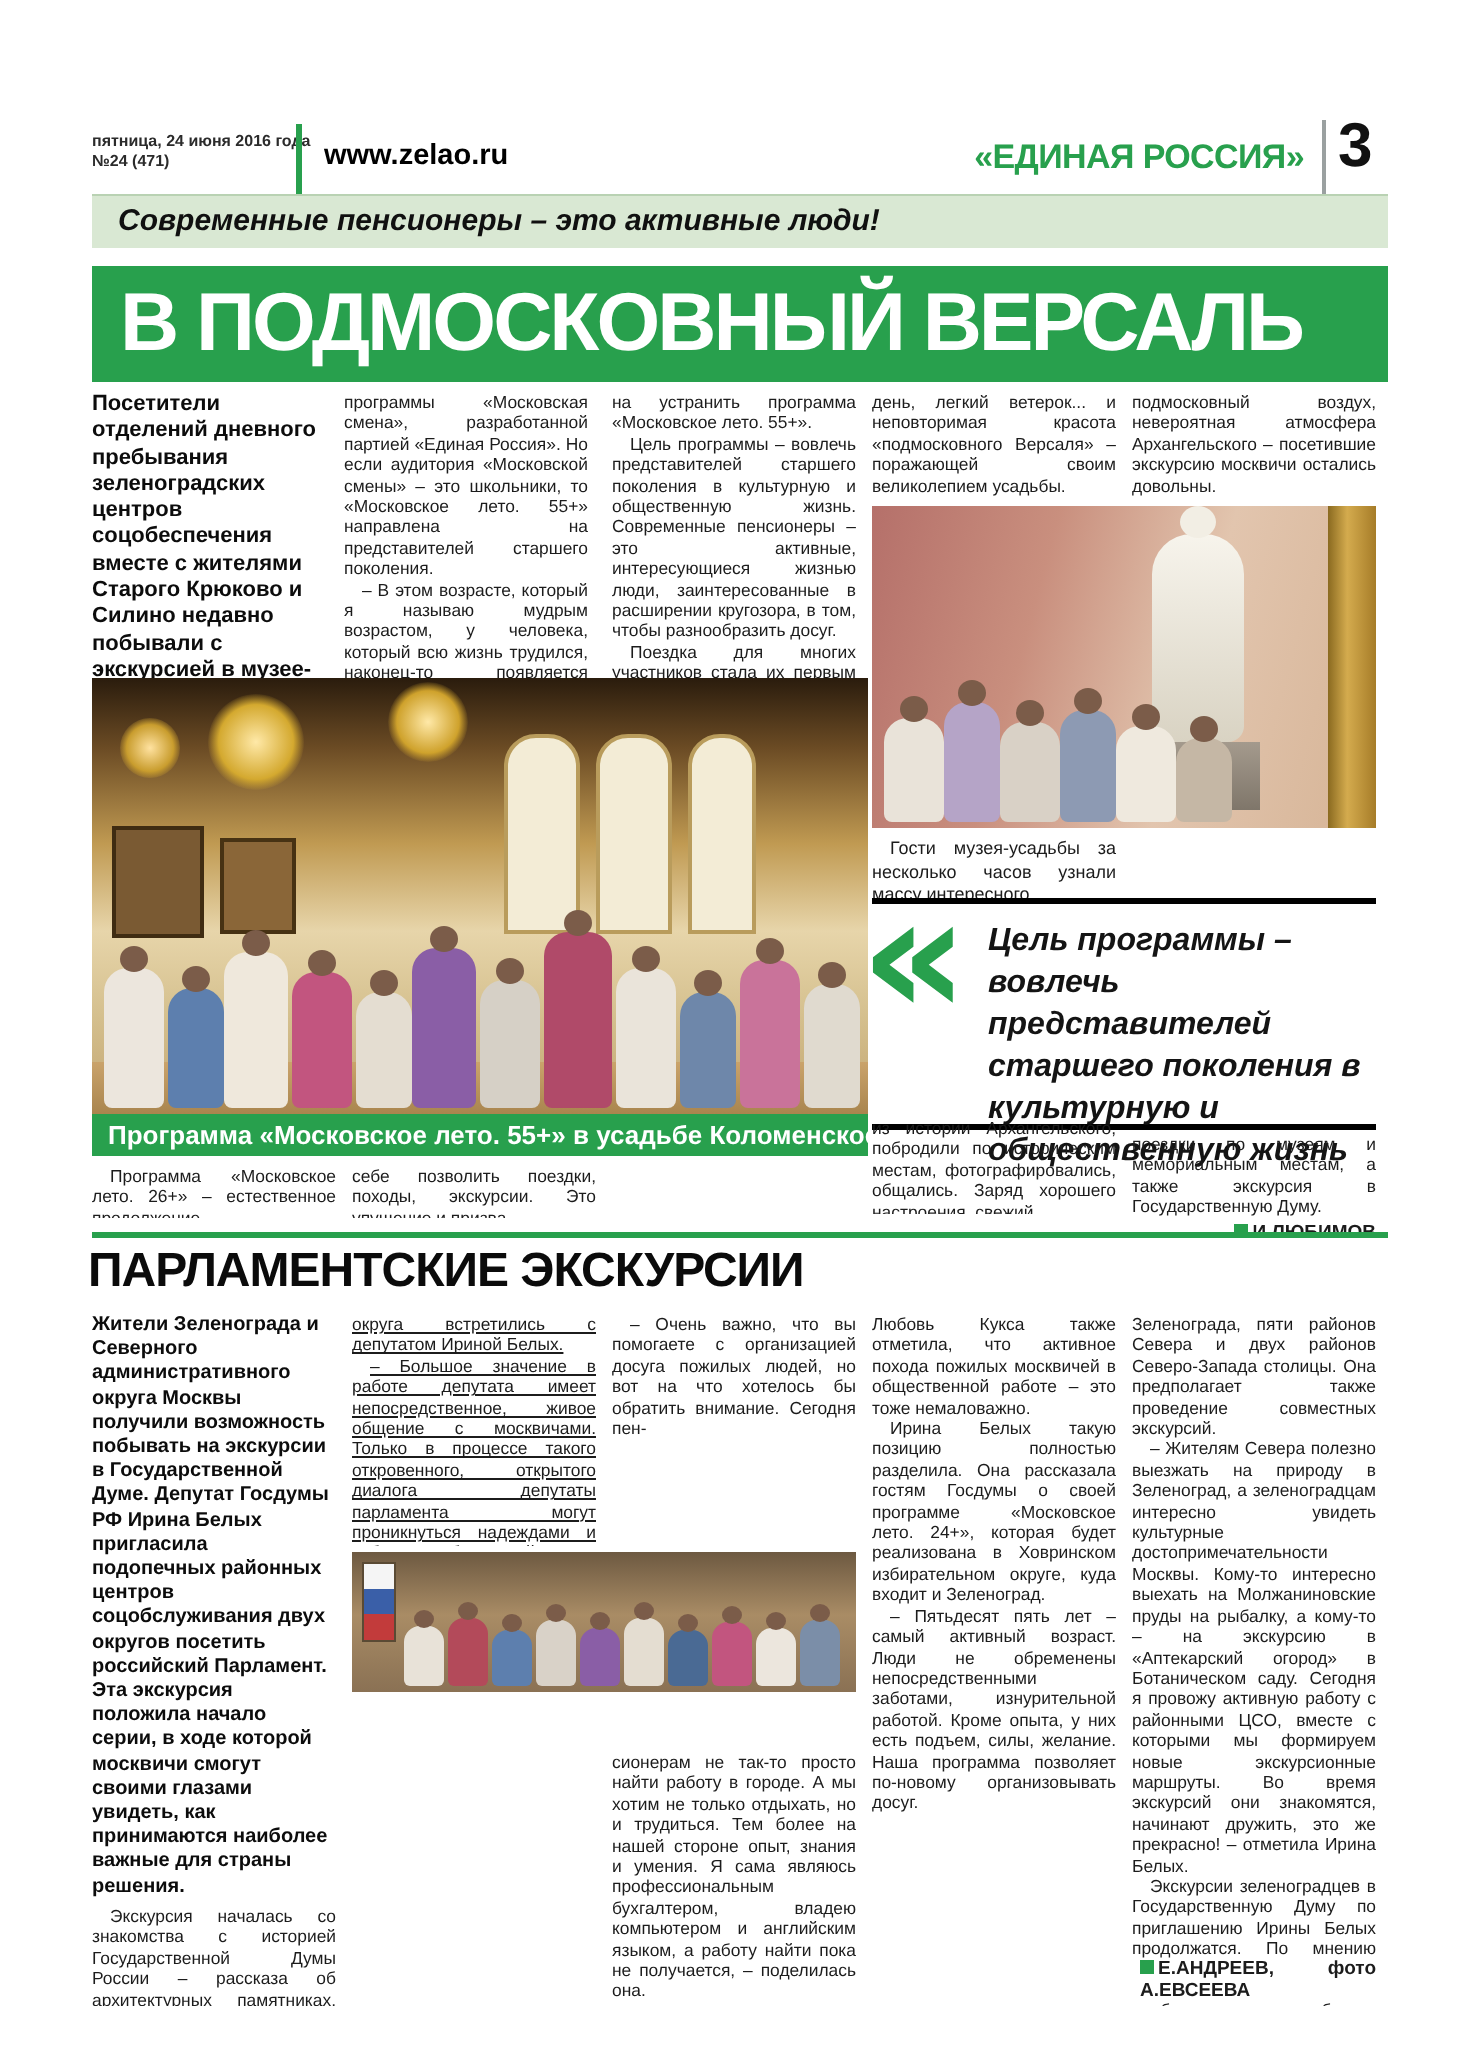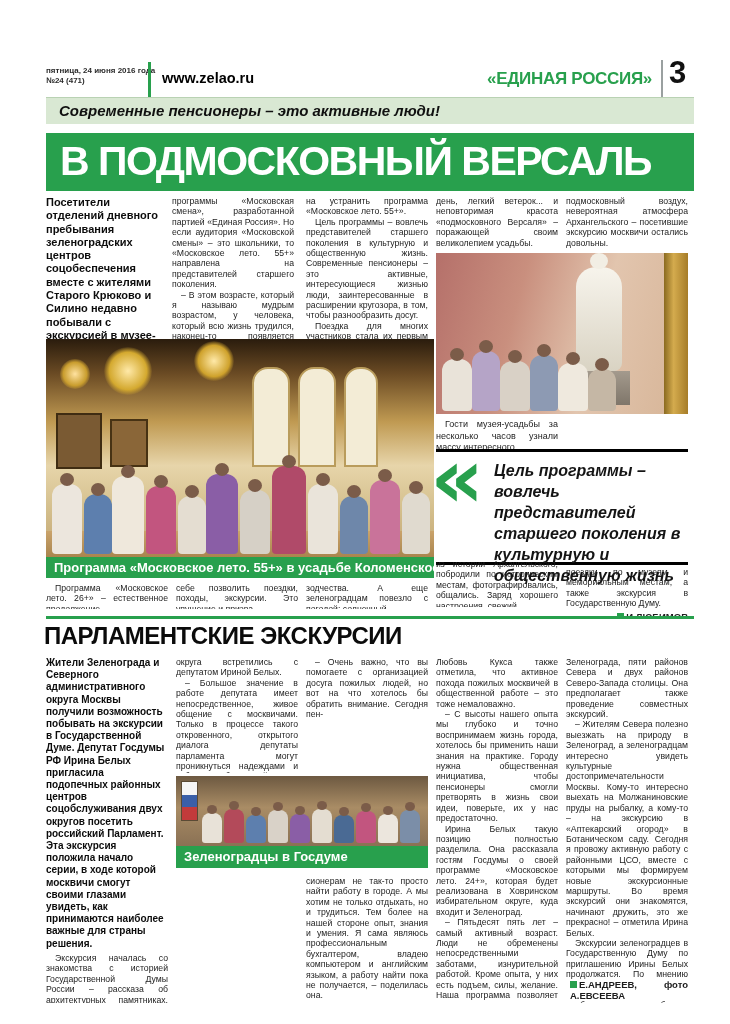--- a/index.html
+++ b/index.html
@@ -206,36 +206,33 @@
   <div class="abs capbar" style="left:46px;top:557px;width:388px;height:21px;">
     <span>Программа «Московское лето. 55+»  в усадьбе Коломенское</span>
   </div>
 
   <div class="abs body87" style="left:46px;top:583px;width:122px;height:26px;">
     <p class="nop" style="text-indent:9px;">Программа «Московское лето. 26+» – естественное продолжение</p>
   </div>
   <div class="abs body87" style="left:176px;top:583px;width:122px;height:26px;">
     <p class="nop">себе позволить поездки, походы, экскурсии. Это упущение и призва-</p>
   </div>
-  <div class="abs body87" style="left:306px;top:583px;width:122px;height:26px;">
-    <p class="nop">зодчества. А еще зеленоградцам повезло с погодой: солнечный</p>
-  </div>
 
   <div class="abs grule"></div>
 
   <div class="abs a2head">ПАРЛАМЕНТСКИЕ ЭКСКУРСИИ</div>
 
   <div class="abs" style="left:46px;top:657px;width:122px;height:346px;overflow:hidden;">
     <p class="lead2">Жители Зеленограда и Северного административного округа Москвы получили возможность побывать на экскурсии в Государственной Думе. Депутат Госдумы РФ Ирина Белых пригласила подопечных районных центров соцобслуживания двух округов посетить российский Парламент. Эта экскурсия положила начало серии, в ходе которой москвичи смогут своими глазами увидеть, как принимаются наиболее важные для страны решения.</p>
     <div class="body87">
         <p class="p">Экскурсия началась со знакомства с историей Государственной Думы России – рассказа об архитектурных памятниках, которыми окружено здание парламента. Затем экскурсовод перешел к нюансам работы депутатов, рассказал о работе народных избранников. В завершение похода по коридорам власти зеленоградцы и жители Северного</p>
       </div>
   </div>
 
-  <div class="abs body87" style="left:176px;top:657px;width:122px;height:116px;">
+  <div class="abs body87" style="left:176px;top:657px;width:122px;height:116px;text-decoration:underline;">
     <p class="nop">округа встретились с депутатом Ириной Белых.</p>
     <p class="p">– Большое значение в работе депутата имеет непосредственное, живое общение с москвичами. Только в процессе такого откровенного, открытого диалога депутаты парламента могут проникнуться надеждами и заботами избирателей,</p>
   </div>
 
   <div class="abs body87" style="left:306px;top:657px;width:122px;height:116px;">
     <p class="p">– Очень важно, что вы помогаете с организацией досуга пожилых людей, но вот на что хотелось бы обратить внимание. Сегодня пен-</p>
   </div>
 
   <div class="photo" id="photo-duma">
     <b class="flag"></b>
@@ -244,32 +241,28 @@
     <i class="person mini"></i>
       <i class="person mini"></i>
     <i class="person mini"></i>
       <i class="person mini"></i>
     <i class="person mini"></i>
       <i class="person mini"></i>
     <i class="person mini"></i>
       <i class="person mini"></i>
   </div>
 
-  <div class="abs capbar" style="left:176px;top:846px;width:252px;height:22px;">
-    <span>Зеленоградцы в Госдуме</span>
-  </div>
 
 
   <div class="abs body87" style="left:306px;top:876px;width:122px;height:127px;">
     <p class="nop">сионерам не так-то просто найти работу в городе. А мы хотим не только отдыхать, но и трудиться. Тем более на нашей стороне опыт, знания и умения. Я сама являюсь профессиональным бухгалтером, владею компьютером и английским языком, а работу найти пока не получается, – поделилась она.</p>
   </div>
 
   <div class="abs body87" style="left:436px;top:657px;width:122px;height:346px;">
     <p class="nop">Любовь Кукса также отметила, что активное похода пожилых москвичей в общественной работе – это тоже немаловажно.</p>
-    <p class="p">– С высоты нашего опыта мы глубоко и точно воспринимаем жизнь города, хотелось бы применить наши знания на практике. Городу нужна общественная инициатива, чтобы пенсионеры смогли претворять в жизнь свои идеи, поверьте, их у нас предостаточно.</p>
     <p class="p">Ирина Белых такую позицию полностью разделила. Она рассказала гостям Госдумы о своей программе «Московское лето. 24+», которая будет реализована в Ховринском избирательном округе, куда входит и Зеленоград.</p>
     <p class="p">– Пятьдесят пять лет – самый активный возраст. Люди не обременены непосредственными заботами, изнурительной работой. Кроме опыта, у них есть подъем, силы, желание. Наша программа позволяет по-новому организовывать досуг.</p>
 
   </div>
 
   <div class="abs body87" style="left:566px;top:657px;width:122px;height:346px;">
     <p class="nop">Зеленограда, пяти районов Севера и двух районов Северо-Запада столицы. Она предполагает также проведение совместных экскурсий.</p>
     <p class="p">– Жителям Севера полезно выезжать на природу в Зеленоград, а зеленоградцам интересно увидеть культурные достопримечательности Москвы. Кому-то интересно выехать на Молжаниновские пруды на рыбалку, а кому-то – на экскурсию в «Аптекарский огород» в Ботаническом саду. Сегодня я провожу активную работу с районными ЦСО, вместе с которыми мы формируем новые экскурсионные маршруты. Во время экскурсий они знакомятся, начинают дружить, это же прекрасно! – отметила Ирина Белых.</p>
     <p class="p">Экскурсии зеленоградцев в Государственную Думу по приглашению Ирины Белых продолжатся. По мнению депутата, в преддверии выборов 18 сентября особенно важно добиться того, чтобы избиратели шли голосовать осознанно, чтобы они понимали всю важность и серьезность выбора. А добиться этого можно в том числе, если москвичи посмотрят, как живет Парламент России.</p>
     <div class="byline-abs"><span class="sq"></span><span>Е.АНДРЕЕВ, фото А.ЕВСЕЕВА</span></div>

